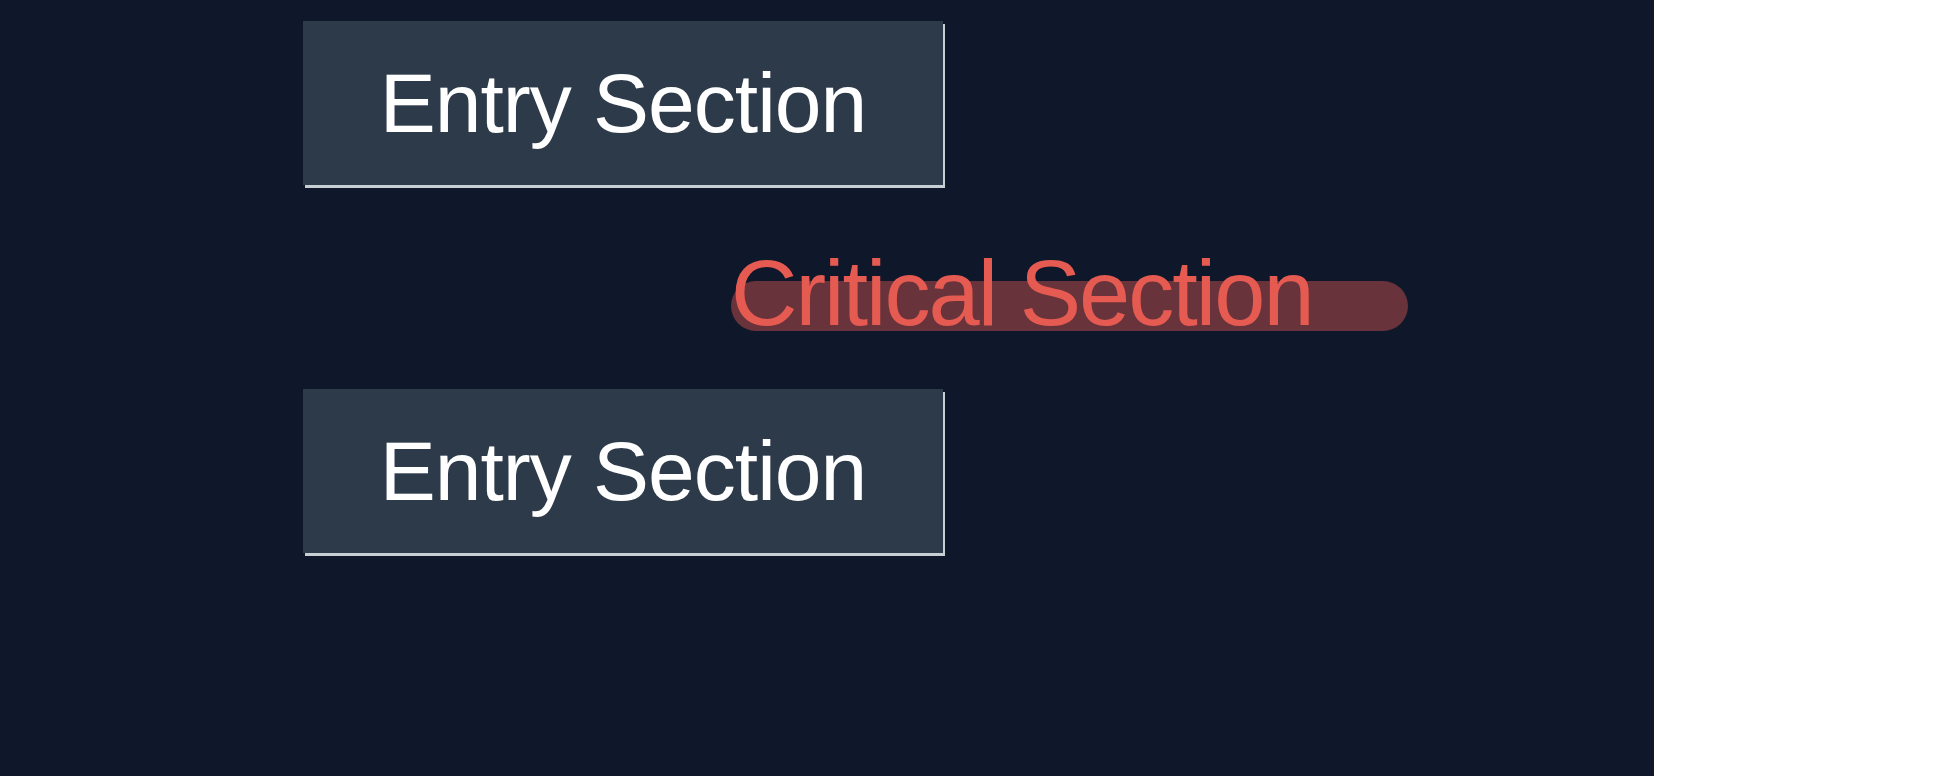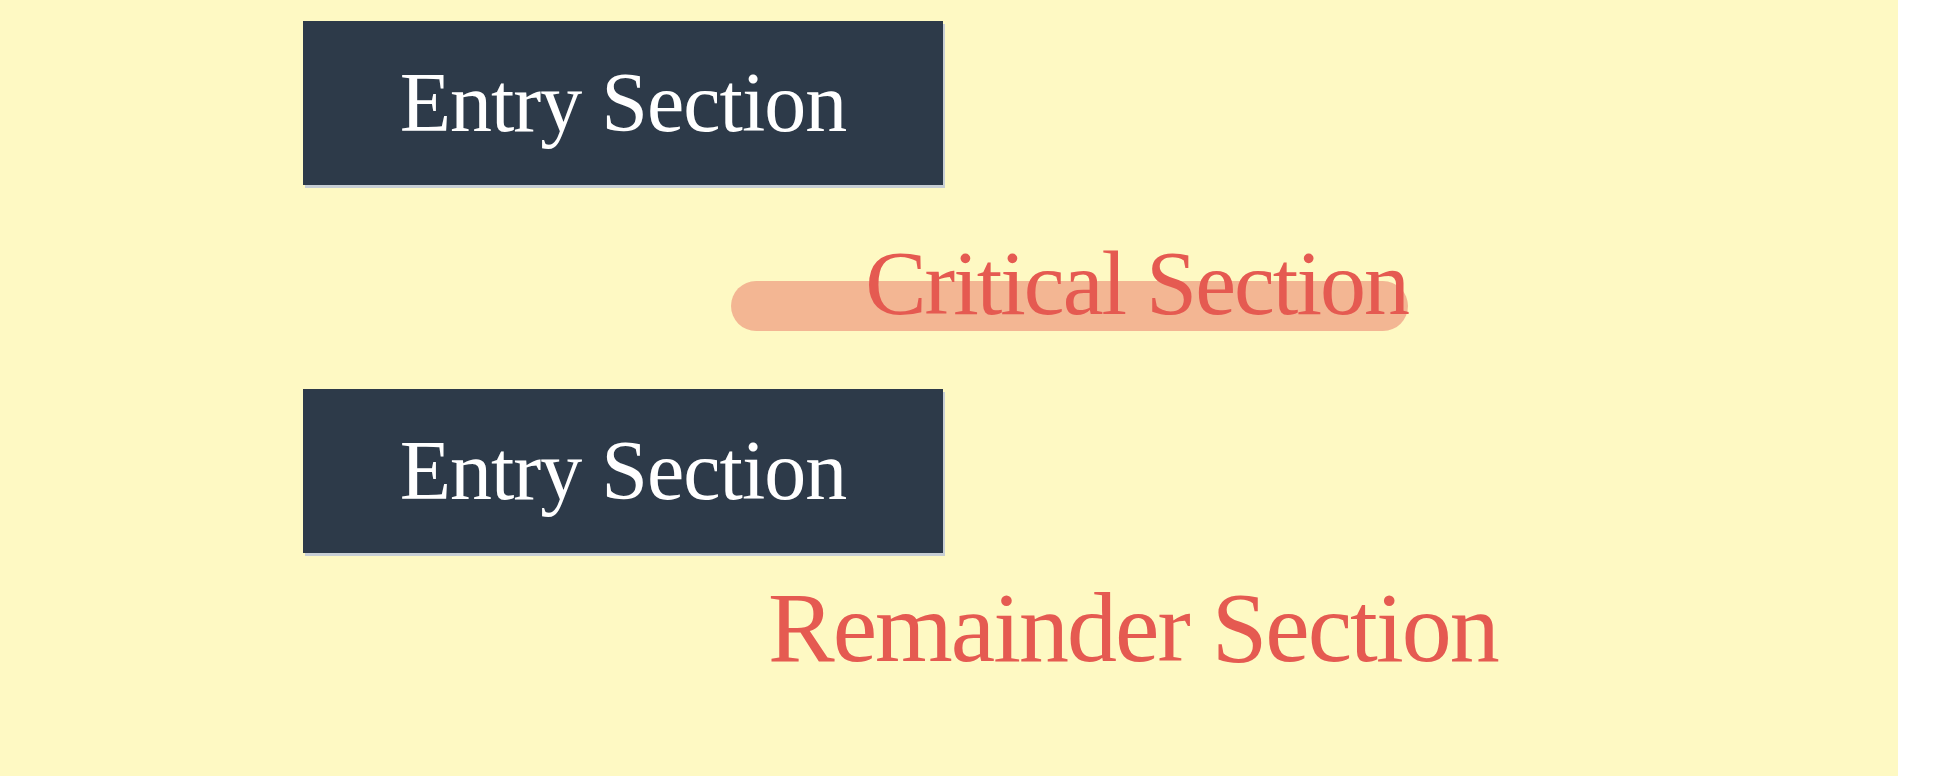--- a/index.html
+++ b/index.html
@@ -2,24 +2,24 @@
 <html><head>
 <meta charset="utf-8">
 <style>
   html, body {
     margin: 0;
     padding: 0;
     background: #ffffff;
   }
   .canvas {
     position: relative;
-    width: 1898px;
+    width: 1654px;
     height: 776px;
-    background: #fef9c3;
-    font-family: Liberation Serif, serif;
+    background: #0f172a;
+    font-family: Liberation Sans, sans-serif;
     overflow: hidden;
   }
   
   .dark-box {
     position: absolute;
     left: 303px;
     width: 640px;
     height: 164px;
     background: #2d3a49;
     display: flex;
@@ -53,23 +53,23 @@
     border-radius: 26px;
     background: rgba(229, 90, 81, 0.42);
   }
   .red-label {
     color: #e55a51;
     white-space: nowrap;
   }
   .critical-label {
     position: absolute;
     left: 0;
-    top: 1px;
+    top: 11px;
     width: 100%;
-    text-align: right;
+    text-align: left;
     font-size: 92px;
     line-height: 1;
     letter-spacing: -2px;
   }
   .remainder-label {
     position: absolute;
     left: 768px;
     top: 578px;
     font-size: 100px;
     line-height: 1;
@@ -87,15 +87,14 @@
 
   <div class="critical-group">
     <div class="highlight-pill"></div>
     <span class="red-label critical-label">Critical Section</span>
   </div>
 
   <div class="dark-box exit">
     <span class="box-label">Entry Section</span>
   </div>
 
-  <div class="red-label remainder-label">Remainder Section</div>
 
 </div>
 
 </body></html>

